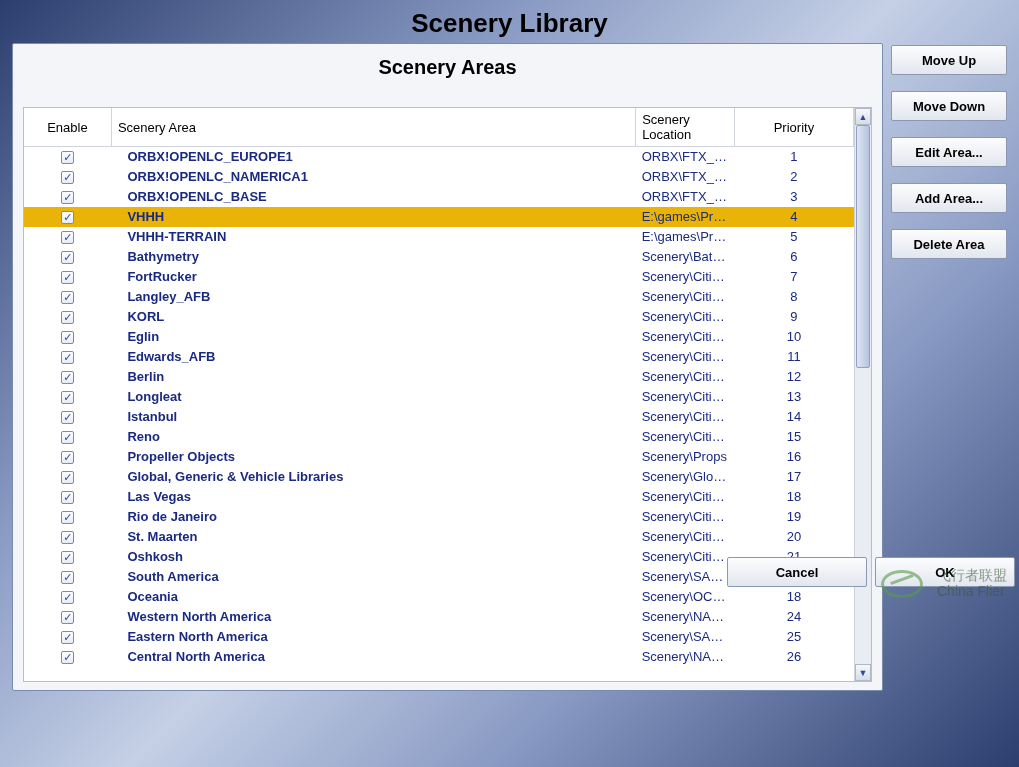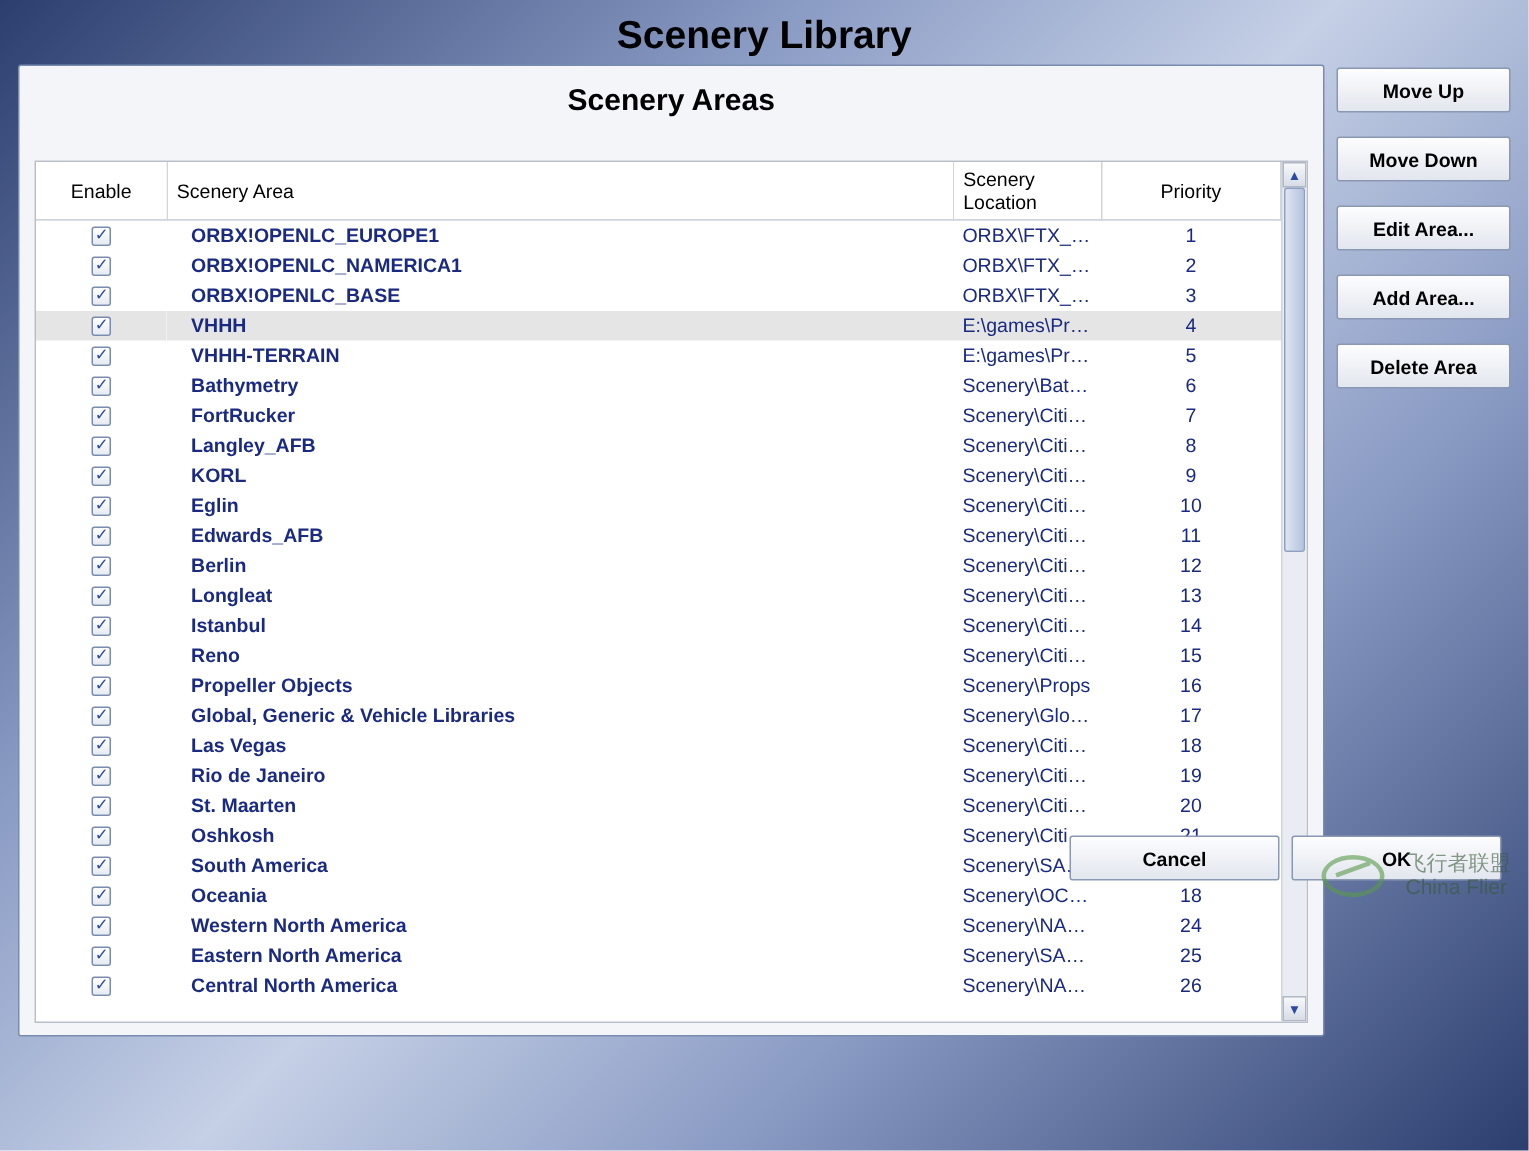--- a/index.html
+++ b/index.html
@@ -83,21 +83,21 @@
     padding: 2px 6px;
     white-space: nowrap;
     overflow: hidden;
     text-overflow: ellipsis;
     max-width: 0;
   }
   table.data td.enable { text-align: center; width: 55px; }
   table.data td.area { width: 330px; padding-left: 16px; font-weight: bold;}
   table.data td.loc { width: 330px; }
   table.data td.prio { text-align: center; width: 75px; }
-  table.data tr.selected td { background: #e5e5e5; }
+  table.data tr.selected td { background: #eab308; }
   table.data tbody tr { height: 20px; }
   .chk {
     width: 13px; height: 13px;
     display: inline-block;
     border: 1px solid #7a8bb0;
     background: linear-gradient(#fff, #e6eaf2);
     border-radius: 2px;
     position: relative;
     vertical-align: middle;
   }
@@ -164,21 +164,21 @@
     font-weight: bold;
     color: #000;
     height: 30px;
     display: flex;
     align-items: center;
     justify-content: center;
     cursor: pointer;
   }
   .bottom-bar {
     position: absolute;
-    right: 18px;
+    right: 4px;
     bottom: 18px;
     display: flex;
     gap: 8px;
   }
   .bottom-bar .btn { width: 140px; height: 30px; }
   .watermark {
     position: absolute;
     right: 12px;
     bottom: 6px;
     display: flex;

